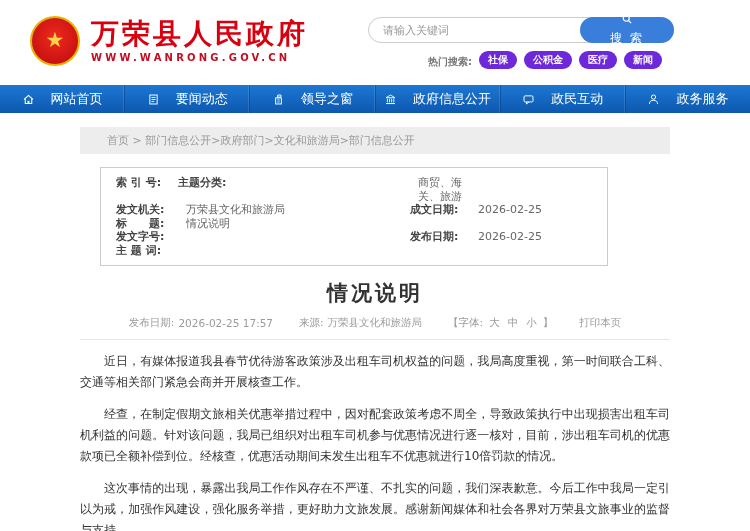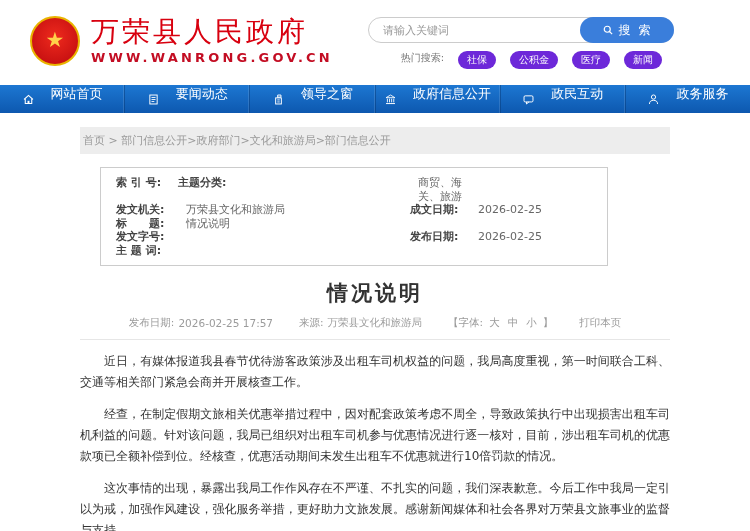--- a/index.html
+++ b/index.html
@@ -7,41 +7,41 @@
   .page{position:relative;width:750px;height:531px;margin:0 auto;background:#fff;overflow:hidden;}
 
   
   .top-fragment{position:absolute;left:31px;top:0;width:31px;height:3px;background:#1467c6;}
 
   
   .header{position:relative;height:85px;background:#fff;}
   .brand{position:absolute;left:30px;top:16px;display:flex;align-items:center;gap:11px;cursor:pointer;}
   .emblem{width:50px;height:50px;border-radius:50%;background:radial-gradient(circle at 50% 42%,#ee2a1d 0%,#ca1212 72%);border:2px solid #e9b400;box-sizing:border-box;display:flex;align-items:center;justify-content:center;}
   .emblem .star{color:#ffd24a;font-size:21px;line-height:1;transform:translateY(-1px);}
-  .site-name{font-size:28px;font-weight:normal;color:#d8000f;letter-spacing:3px;line-height:1.1;}
-  .site-url{font-size:13px;font-weight:bold;color:#c30d23;letter-spacing:3.2px;margin-top:3px;}
+  .site-name{font-size:28px;font-weight:bold;color:#d8000f;letter-spacing:3px;line-height:1.1;}
+  .site-url{font-size:10px;font-weight:bold;color:#c30d23;letter-spacing:3.2px;margin-top:3px;}
 
   .search-area{position:absolute;right:76px;top:17px;width:306px;}
   .search-bar{position:relative;height:26px;}
   .search-input{width:100%;height:26px;box-sizing:border-box;border:1px solid #ccc;border-radius:14px;padding:0 100px 0 14px;font-size:11px;color:#333;outline:none;font-family:inherit;}
   .search-input::placeholder{color:#999;}
-  .search-btn{position:absolute;right:0;top:0;height:26px;width:94px;border:none;border-radius:14px;background:#3a7edb;color:#fff;font-size:12px;display:flex;align-items:center;justify-content:center;gap:5px;cursor:pointer;font-family:inherit;letter-spacing:2px;}
-  .hot-row{margin-top:8px;display:flex;justify-content:flex-end;align-items:flex-start;gap:14px;font-size:10px;color:#777;padding-right:12px;}
+  .search-btn{position:absolute;right:0;top:0;height:26px;width:94px;border:none;border-radius:14px;background:#3a7edb;color:#fff;font-size:12px;display:flex;align-items:center;justify-content:center;gap:5px;cursor:pointer;font-family:inherit;letter-spacing:2px;flex-direction:column;}
+  .hot-row{margin-top:8px;display:flex;justify-content:flex-end;align-items:flex-end;gap:7px;font-size:10px;color:#777;padding-right:12px;font-weight:bold;}
   .tag{background:#6d28d9;color:#fdfdfd;border-radius:9px;padding:2px 9px;font-size:10px;text-decoration:none;cursor:pointer;}
 
   
   .nav{height:28px;background:linear-gradient(#1d77d2,#0d58af);display:flex;}
-  .nav-item{flex:1;display:flex;justify-content:center;gap:16px;color:#fff;font-size:13px;text-decoration:none;border-right:1px solid rgba(6,54,110,.45);box-shadow:inset -1px 0 0 rgba(255,255,255,.12);cursor:pointer;}
+  .nav-item{flex:1;display:flex;align-items:center;justify-content:center;gap:16px;color:#fff;font-size:13px;text-decoration:none;border-right:1px solid rgba(6,54,110,.45);box-shadow:inset -1px 0 0 rgba(255,255,255,.12);cursor:pointer;}
   .nav-item:last-child{border-right:none;box-shadow:none;}
   .nav-icon{display:flex;align-items:center;}
   .nav-icon svg{display:block;}
 
   
   .container{width:590px;margin:0 auto;}
-  .breadcrumb{margin-top:14px;background:#ededed;padding:6px 3px;font-size:11px;color:#999;cursor:pointer;}
+  .breadcrumb{margin-top:14px;background:#ededed;padding:6px 27px;font-size:11px;color:#999;cursor:pointer;}
 
   .doc-table{margin:13px 0 0 20px;width:508px;box-sizing:border-box;border:1px solid #ccc;padding:8px 10px 8px 15px;font-size:11px;}
   .doc-row{display:grid;grid-template-columns:62px 232px 60px 1fr;line-height:13.5px;}
   .doc-label{font-weight:bold;color:#444;white-space:pre;}
   .doc-value{color:#666;padding-left:8px;}
 
   .title{margin:14px 0 0;text-align:center;font-size:21px;font-weight:bold;color:#333;letter-spacing:3px;line-height:1.3;}
   .meta{margin-top:9px;padding-bottom:9px;border-bottom:1px solid #e6e6e6;display:flex;justify-content:center;align-items:center;gap:26px;font-size:10.5px;color:#9b9b9b;}
   .meta .piece{display:flex;gap:4px;align-items:center;}
   .meta a{color:#9b9b9b;text-decoration:none;cursor:pointer;}

